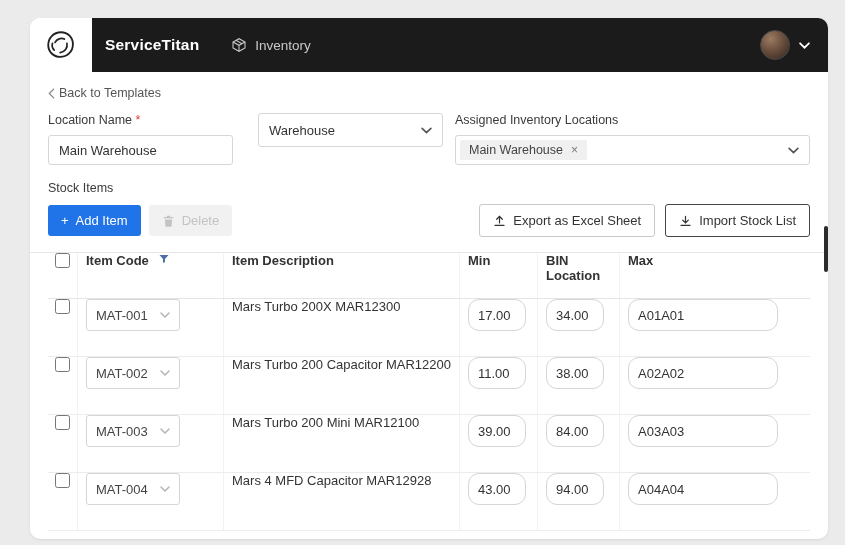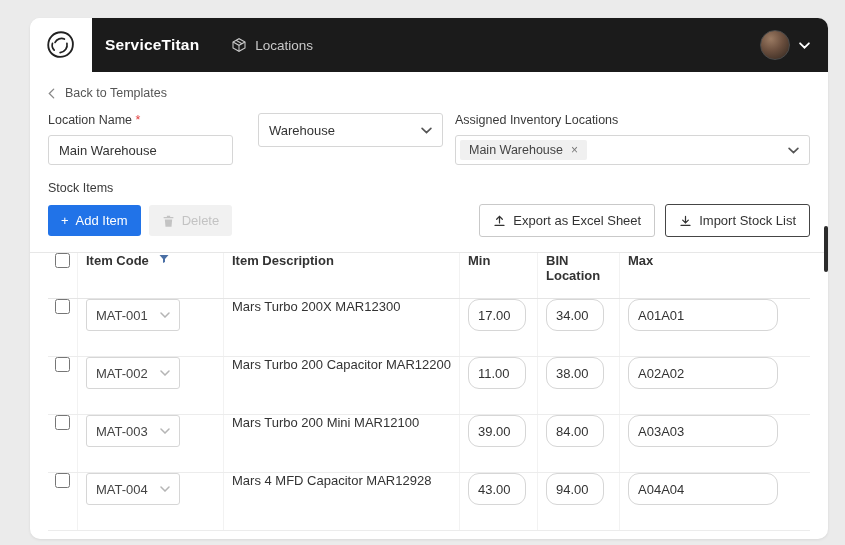--- a/index.html
+++ b/index.html
@@ -20,21 +20,21 @@
   .header { display: flex; height: 54px; }
   .logo-box { width: 62px; height: 54px; background: #fff; display: flex; align-items: center; justify-content: center; }
   .header-bar { flex: 1; background: #1b1b1b; display: flex; align-items: center; padding: 0 18px 0 13px; }
   .brand { color: #fff; font-weight: bold; font-size: 15.5px; letter-spacing: .2px; }
   .nav-inv { display: flex; align-items: center; gap: 8px; margin-left: 32px; color: #c9c9c9; font-size: 13.5px; cursor: pointer; }
   .header-right { margin-left: auto; display: flex; align-items: center; gap: 9px; cursor: pointer; }
   .avatar { width: 30px; height: 30px; border-radius: 50%; border: 1px solid #4a4a4a;
     background: radial-gradient(circle at 35% 28%, #9b7b63 0%, #6b4f3e 45%, #2e241d 100%); }
   
   .content { padding: 10px 18px 0; }
-  .back { display: inline-flex; align-items: center; gap: 10px; font-size: 12.5px; color: #555; margin: 4px 0 13px; cursor: pointer; }
+  .back { display: inline-flex; align-items: center; gap: 4px; font-size: 12.5px; color: #555; margin: 4px 0 13px; cursor: pointer; }
   .form-row { display: flex; }
   .fcol1 { width: 185px; margin-right: 25px; }
   .fcol2 { width: 185px; margin-right: 12px; }
   .fcol3 { flex: 1; }
   .flabel { font-size: 12.5px; color: #3a3a3a; margin-bottom: 8px; }
   .req { color: #e03b3b; }
   .tinput { width: 100%; height: 30px; border: 1px solid #d6d6d6; border-radius: 3px; padding: 0 10px; font-size: 13px; color: #333; font-family: inherit; }
   .select { height: 30px; border: 1px solid #d6d6d6; border-radius: 3px; display: flex; align-items: center; justify-content: space-between; padding: 16px 10px; font-size: 13px; color: #333; background: #fff; cursor: pointer; }
   .multiselect { height: 30px; border: 1px solid #d6d6d6; border-radius: 3px; display: flex; align-items: center; padding: 0 28px 0 4px; position: relative; background: #fff; cursor: pointer; }
   .tag { background: #f0f0f0; border-radius: 2px; padding: 3px 9px; font-size: 12.5px; color: #444; display: inline-flex; gap: 8px; align-items: center; }
@@ -81,21 +81,21 @@
     </div>
     <div class="header-bar">
       <span class="brand">ServiceTitan</span>
       <span class="nav-inv">
         <svg width="16" height="16" viewBox="0 0 24 24" fill="none" stroke="#c9c9c9" stroke-width="1.6">
           <path d="M21 7.5l-9-5-9 5v9l9 5 9-5z"></path>
           <path d="M3 7.5l9 5 9-5"></path>
           <path d="M12 12.5v9"></path>
           <path d="M7.5 5l9 5"></path>
         </svg>
-        <span>Locations</span>
+        <span>Inventory</span>
       </span>
       <span class="header-right">
         <span class="avatar"></span>
         <svg width="11" height="7" viewBox="0 0 10 6">
           <path d="M1 1l4 4 4-4" stroke="#fff" fill="none" stroke-width="1.6" stroke-linecap="round"></path>
         </svg>
       </span>
     </div>
   </div>
 

